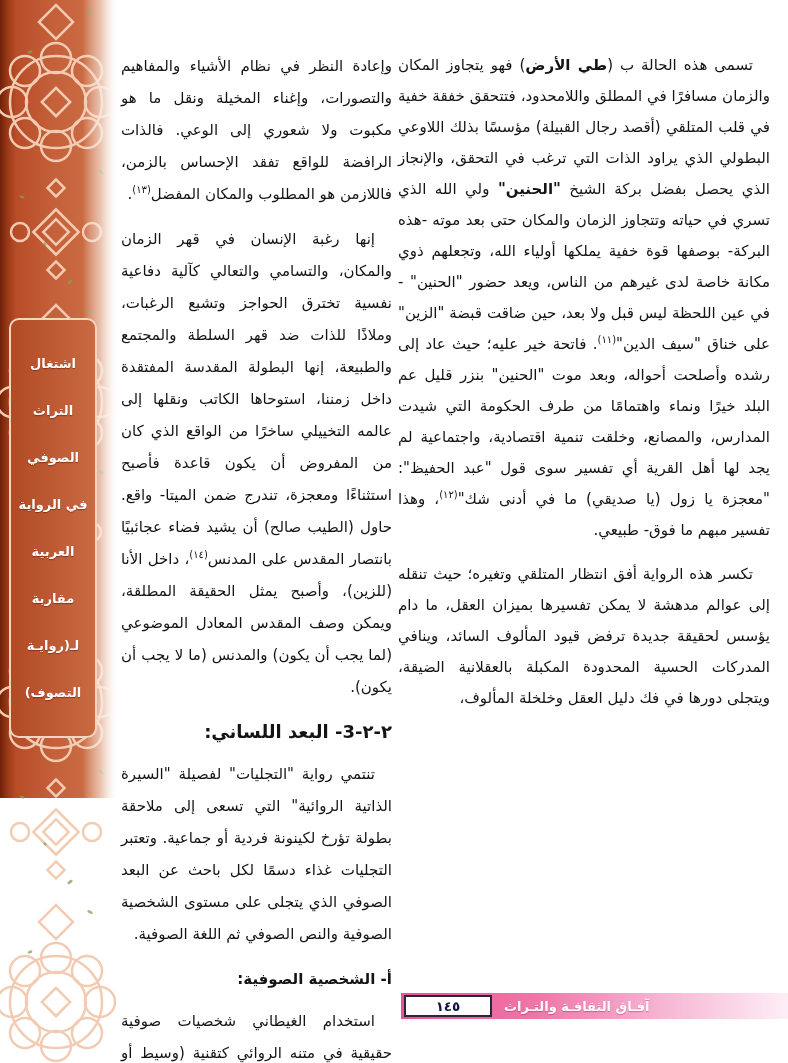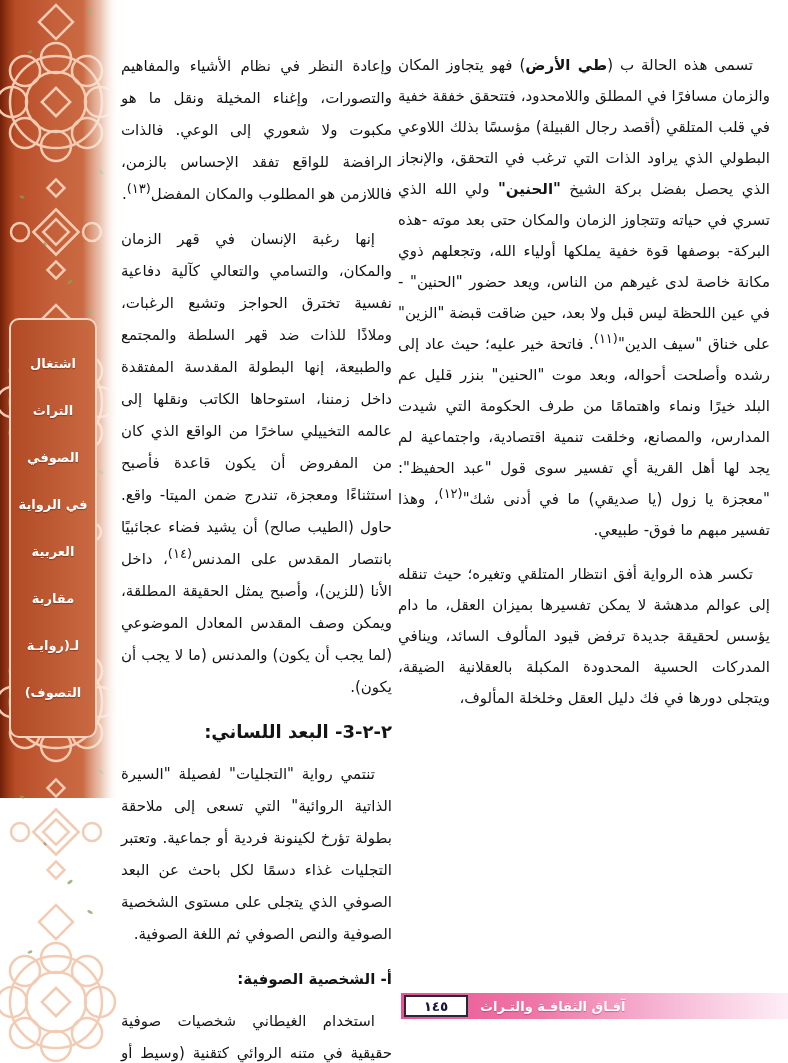--- a/index.html
+++ b/index.html
@@ -40,32 +40,32 @@
   
   .col{
     position:absolute;direction:rtl;text-align:justify;color:#141414;
   }
   #right-col{top:50px;right:18px;width:372px;font-size:15px;line-height:31px;}
   #left-col{top:50px;left:121px;width:271px;font-size:15px;line-height:32px;}
   .col p{margin:0 0 13px 0;text-indent:17px;}
   .col p.noindent{text-indent:0;}
   .col .heading1{font-weight:bold;font-size:18px;margin:4px 0 10px 0;}
   .col .heading2{font-weight:bold;font-size:15px;margin:6px 0 10px 0;}
-  .col sup{font-size:13px;line-height:0;}
+  .col sup{font-size:10px;line-height:0;}
   .col b{font-weight:bold;margin-top:24px;}
 
   
   .footer-bar{
     position:absolute;left:401px;right:0;top:993px;height:26px;
     background:linear-gradient(to right,#ea5390 0%,#ee77a8 35%,#f7bad6 70%,#fdeef6 100%);
     display:flex;align-items:center;
   }
   .page-num-box{
     background:#fff;border:2px solid #26263e;height:18px;min-width:52px;
-    margin-left:3px;padding:0 4px;
+    margin-left:3px;padding:0 16px;
     display:flex;align-items:center;justify-content:center;
     font-weight:bold;color:#141446;font-size:13.5px;
   }
   .journal-name{
     color:#fff;font-weight:bold;font-size:13px;margin:0 6px 0 12px;
     direction:rtl;white-space:nowrap;letter-spacing:.5px;
     text-shadow:0 1px 1px rgba(150,20,80,.4);
   }
 </style>
 </head>

